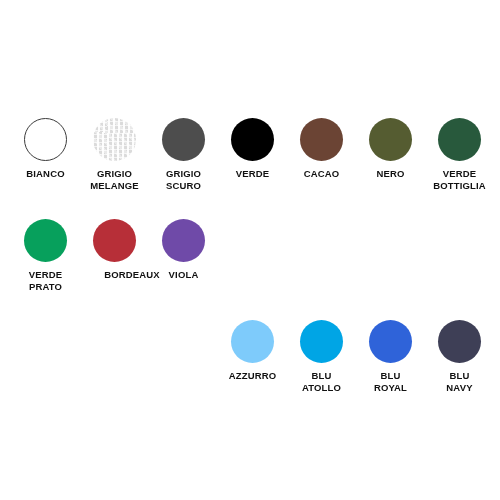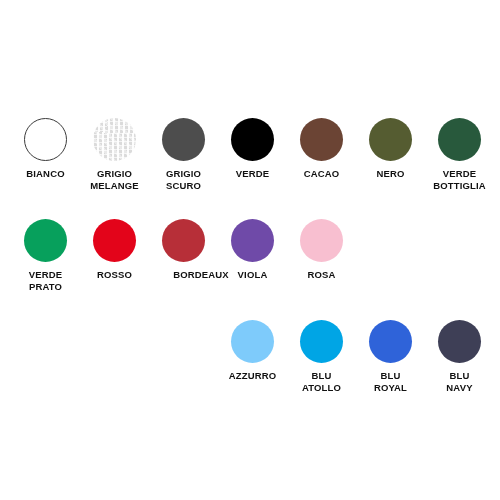--- a/index.html
+++ b/index.html
@@ -133,34 +133,26 @@
 BOTTIGLIA</div>
         </div>
       </div>
       <div class="swatch-row">
         <div class="swatch-cell">
           <div class="swatch-dot" style="background: rgb(7, 160, 92);"></div>
           <div class="swatch-label" style="color: rgb(17, 17, 17);">VERDE
 PRATO</div>
         </div>
         <div class="swatch-cell">
-          <div class="swatch-dot" style="background: rgb(227, 4, 26);"></div>
-          <div class="swatch-label" style="color: rgb(17, 17, 17);">ROSSO</div>
-        </div>
-        <div class="swatch-cell">
           <div class="swatch-dot" style="background: rgb(183, 47, 56);"></div>
           <div class="swatch-label" style="color: rgb(17, 17, 17); padding-left: 35px;">BORDEAUX</div>
         </div>
         <div class="swatch-cell">
           <div class="swatch-dot" style="background: rgb(111, 74, 168);"></div>
           <div class="swatch-label" style="color: rgb(17, 17, 17); text-align: right;">VIOLA</div>
-        </div>
-        <div class="swatch-cell">
-          <div class="swatch-dot" style="background: rgb(248, 191, 208);"></div>
-          <div class="swatch-label" style="color: rgb(17, 17, 17);">ROSA</div>
         </div>
       </div>
       <div class="swatch-row">
         <div class="swatch-cell empty"></div>
         <div class="swatch-cell empty"></div>
         <div class="swatch-cell empty"></div>
         <div class="swatch-cell">
           <div class="swatch-dot" style="background: rgb(126, 203, 251);"></div>
           <div class="swatch-label" style="color: rgb(17, 17, 17);">AZZURRO</div>
         </div>

